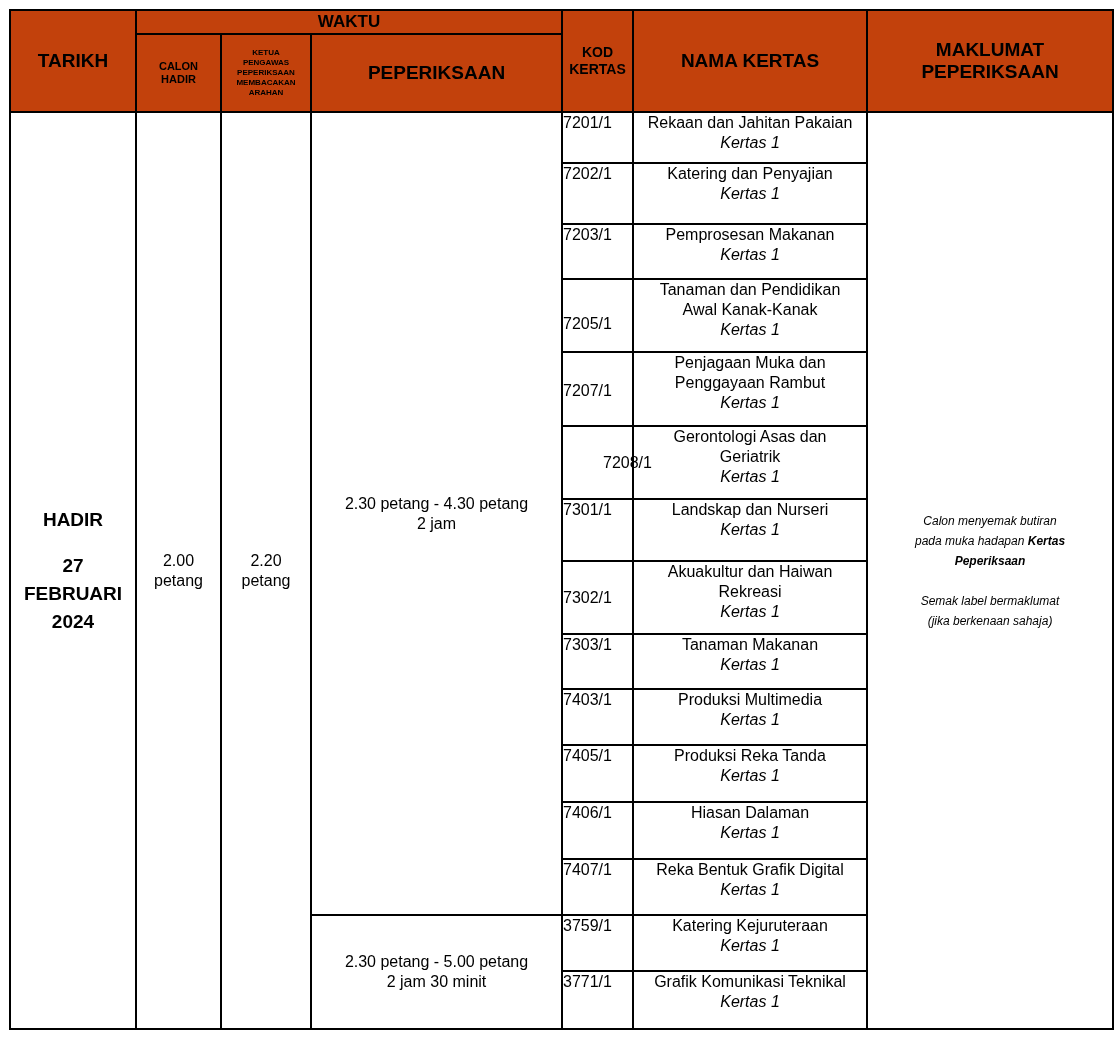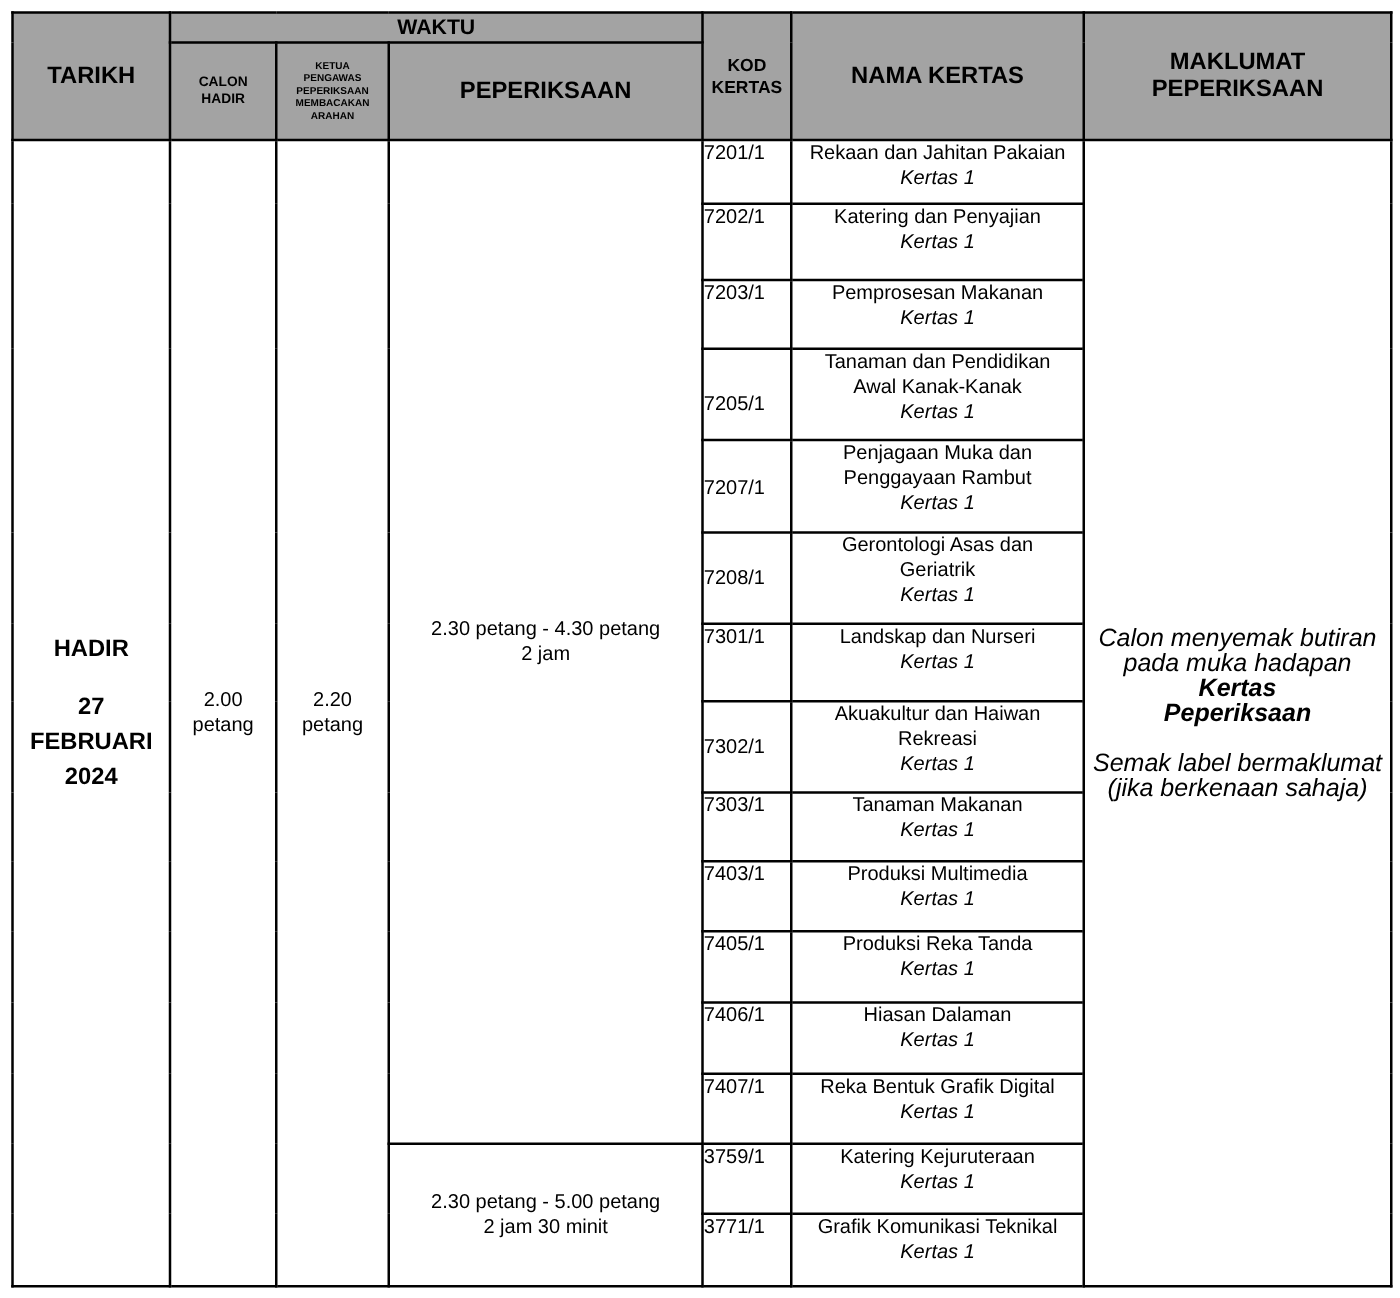--- a/index.html
+++ b/index.html
@@ -3,32 +3,32 @@
 <meta charset="utf-8">
 <style>
   html, body { margin:0; padding:0; background:#ffffff; }
   body { width:1120px; height:1038px; position:relative; font-family:"Liberation Sans", sans-serif; color:#000; }
   table.sched {
     position:absolute; left:9px; top:9px;
     border-collapse:collapse; table-layout:fixed;
     width:1103px;
   }
   table.sched td, table.sched th { border:2px solid #000; padding:0; }
-  th { background:#a3a3a3; font-weight:bold; text-align:center; vertical-align:middle; }
+  th { background:#c2410c; font-weight:bold; text-align:center; vertical-align:middle; }
   th.big { font-size:19px; line-height:22px; }
   th.waktu { font-size:17px; height:22px; line-height:20px; }
   th.small { font-size:11px; line-height:13px; }
   th.tiny { font-size:8px; line-height:10px; }
   th.kod { font-size:14px; line-height:17px; }
   td { vertical-align:middle; text-align:center; font-size:16px; line-height:20px; }
   td.date { font-weight:bold; font-size:19px; line-height:28px; }
   td.code { vertical-align:top; text-align:left; padding:3px 0 0 6px; font-size:16px; line-height:20px; }
   td.name { vertical-align:top; padding-top:2px; font-size:16px; line-height:20px;border-radius:12px; }
   td.name .k { font-style:italic; display:block; }
-  td.info { font-style:italic; font-size:20px; line-height:20px; padding:0 4px;margin-left:39px; }
+  td.info { font-style:italic; font-size:12px; line-height:20px; padding:0 4px;margin-left:39px; }
   td.info b { font-weight:bold; }
   .gap { height:20px; }
 </style>
 </head>
 <body>
 
 <table class="sched">
   <colgroup>
     <col style="width:126px">
     <col style="width:85px">
@@ -98,21 +98,21 @@
     </tr>
     <tr style="height:73px;">
       <td class="code" style="vertical-align:middle;padding-top:17px;">7205/1</td>
       <td class="name"><span>Tanaman dan Pendidikan</span><br><span>Awal Kanak-Kanak</span><span class="k">Kertas 1</span></td>
     </tr>
     <tr style="height:74px;">
       <td class="code" style="vertical-align:middle;padding-top:4px;">7207/1</td>
       <td class="name"><span>Penjagaan Muka dan</span><br><span>Penggayaan Rambut</span><span class="k">Kertas 1</span></td>
     </tr>
     <tr style="height:73px;">
-      <td class="code" style="vertical-align:middle;padding-top:0;">7208/1</td>
+      <td class="code" style="vertical-align:middle;padding-top:0;padding-left:40px;">7208/1</td>
       <td class="name"><span>Gerontologi Asas dan</span><br><span>Geriatrik</span><span class="k">Kertas 1</span></td>
     </tr>
     <tr style="height:62px;">
       <td class="code">7301/1</td>
       <td class="name"><span>Landskap dan Nurseri</span><span class="k">Kertas 1</span></td>
     </tr>
     <tr style="height:73px;">
       <td class="code" style="vertical-align:middle;padding-top:0;">7302/1</td>
       <td class="name"><span>Akuakultur dan Haiwan</span><br><span>Rekreasi</span><span class="k">Kertas 1</span></td>
     </tr>

